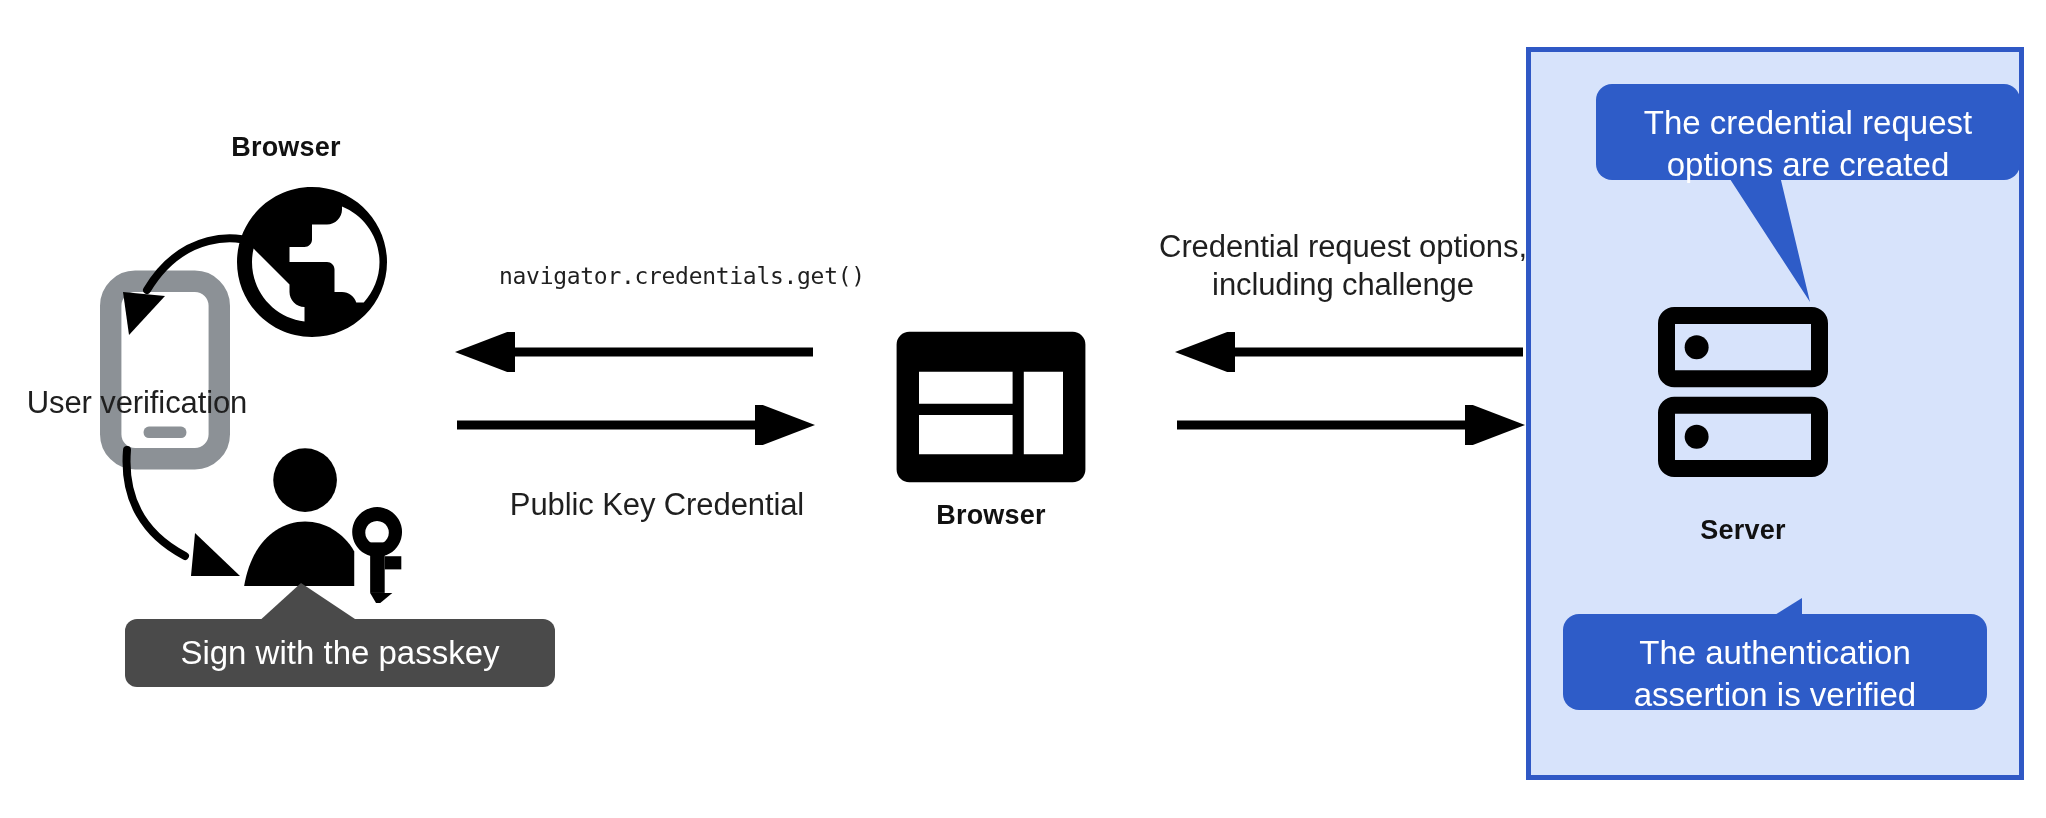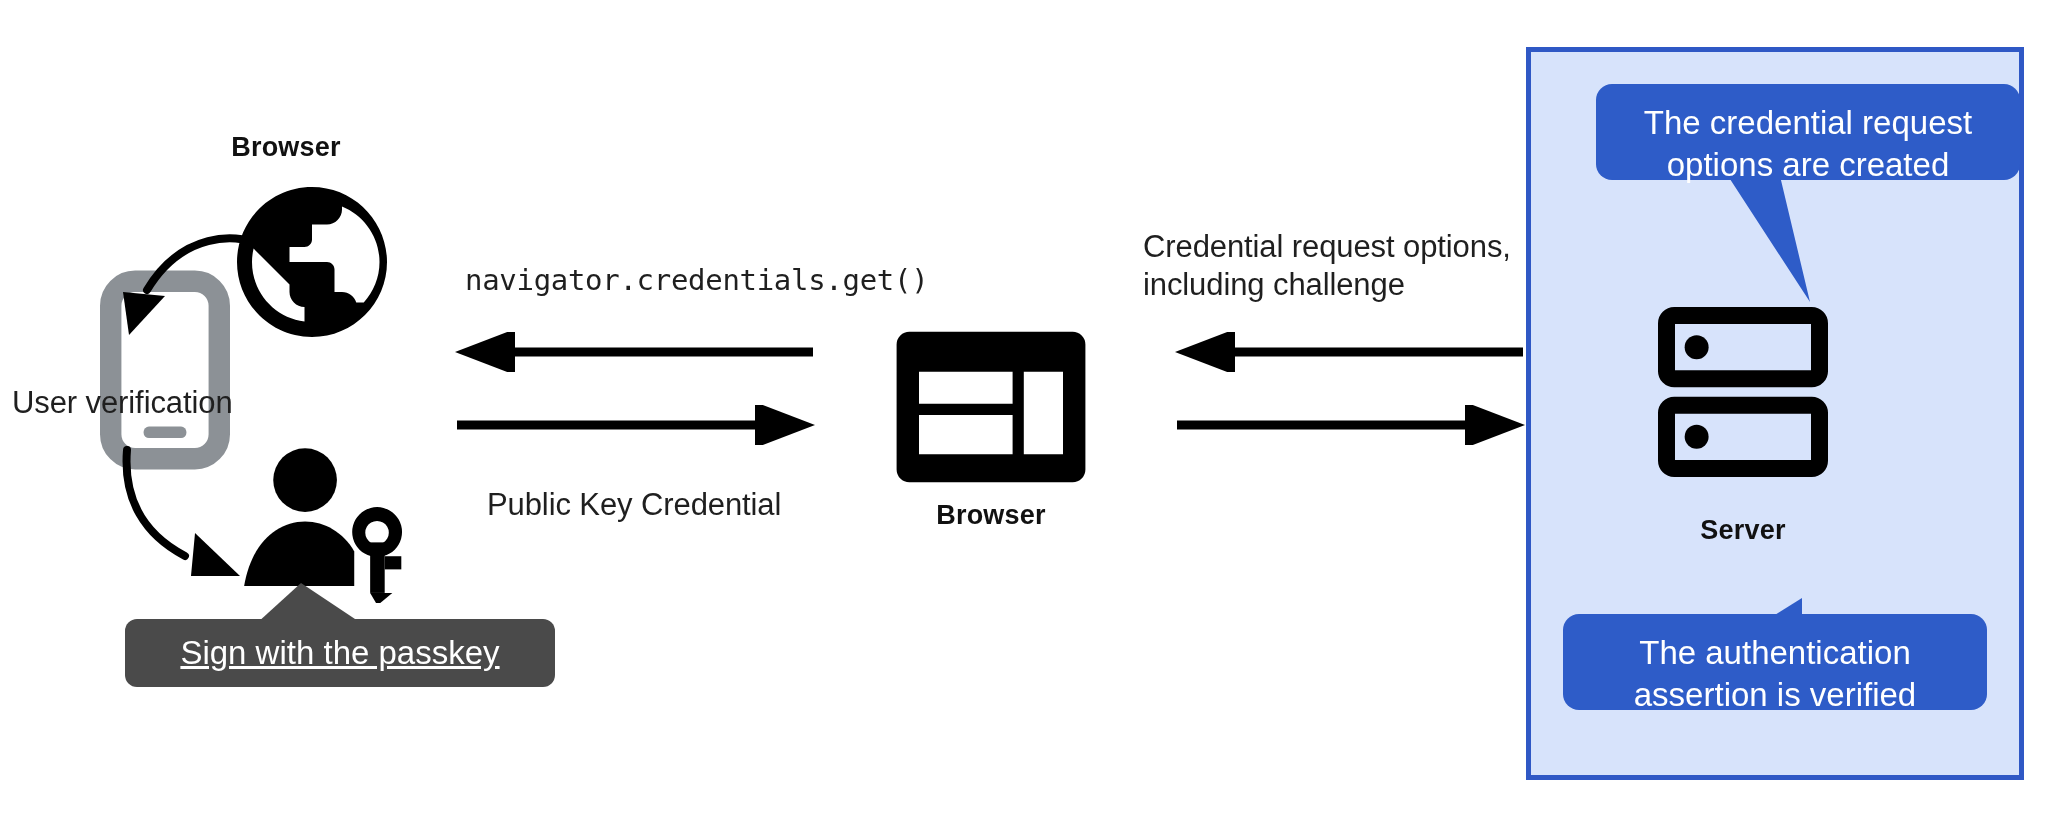--- a/index.html
+++ b/index.html
@@ -20,34 +20,36 @@
   }
   .abs { position: absolute; }
 
   
   .label {
     color: #1f1f1f;
     font-size: 31px;
     line-height: 38px;
     white-space: pre-line;
     letter-spacing: -0.1px;
+    text-align: center;
   }
   .node-caption {
     color: #111111;
     font-size: 27px;
     font-weight: bold;
     letter-spacing: 0.2px;
     text-align: center;
   }
   .mono {
     font-family: "DejaVu Sans Mono", "Liberation Mono", monospace;
     color: #1f1f1f;
-    font-size: 29px;
+    font-size: 23px;
     letter-spacing: -0.3px;
     white-space: nowrap;
+    margin-left: 34px;
   }
 
   
   #server-panel {
     left: 1526px;
     top: 47px;
     width: 498px;
     height: 733px;
     background: #d7e3fb;
     border: 5px solid #2f58c5;
@@ -74,21 +76,20 @@
     top: 619px;
     width: 430px;
     height: 68px;
     background: #4a4a4a;
     border-radius: 12px;
     color: #ffffff;
     font-size: 33px;
     line-height: 68px;
     text-align: center;
     white-space: nowrap;
-    text-decoration: underline;
   }
   #passkey-callout-tail { left: 246px; top: 583px; }
 
   
   .icon { display: block; }
 </style>
 </head>
 <body>
 
 <div id="stage">

